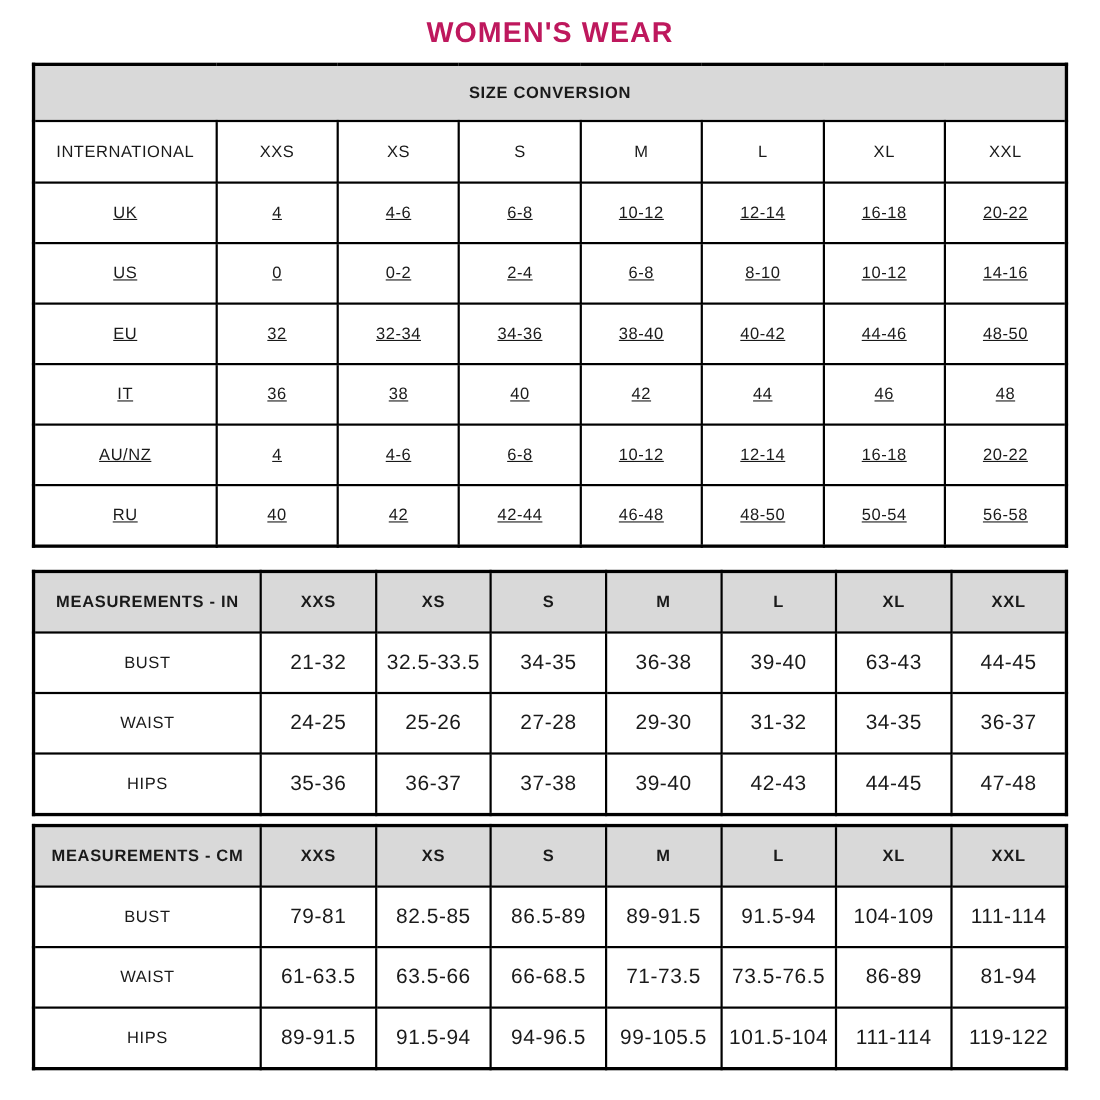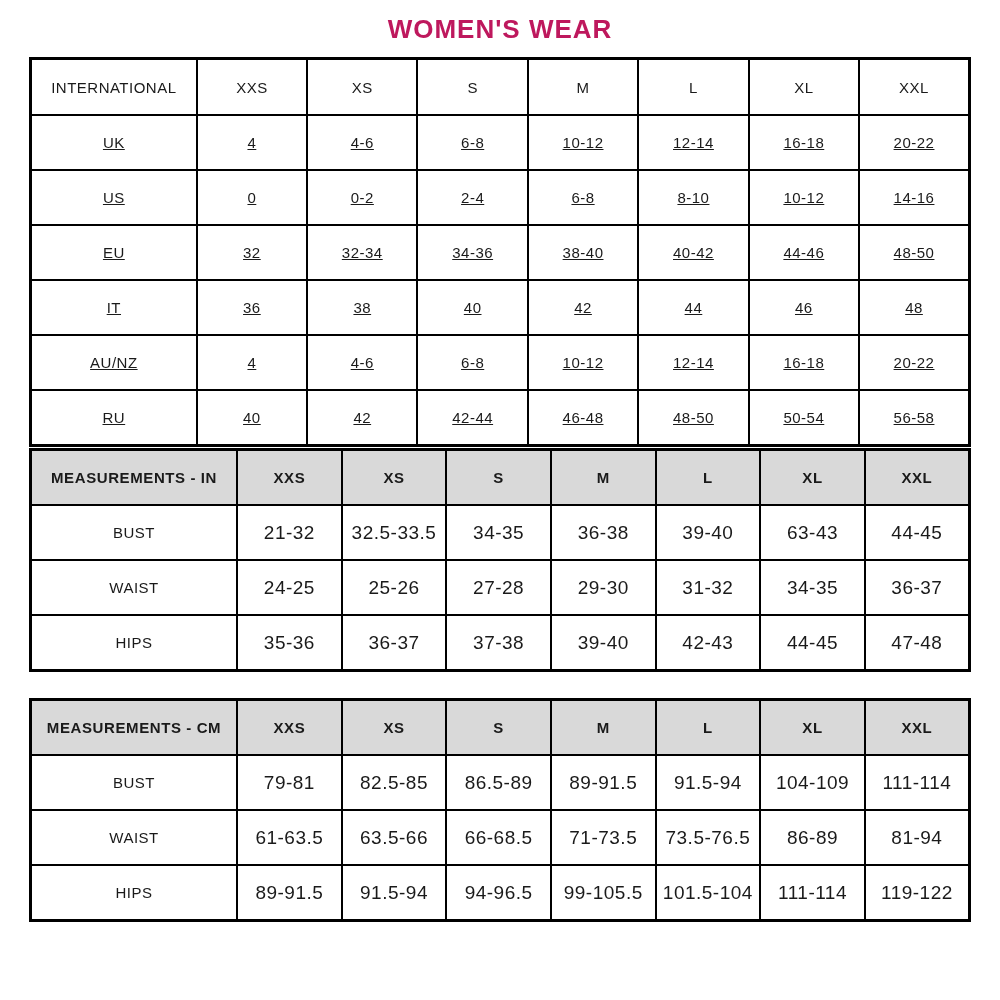--- a/index.html
+++ b/index.html
@@ -45,21 +45,21 @@
   .tbl-size .banner-row td {
     height: 49px;
     background: #d9d9d9;
     font-weight: 700;
     font-size: 15px;
     letter-spacing: 0.6px;
   }
   .tbl-size .cols-row td { height: 54px; }
   .tbl-size .data-row td { height: 53px; text-decoration: underline; }
   
-  .tbl-meas { margin-top: 1px; }
+  .tbl-meas { margin-top: 20px; }
   .tbl-meas .head-row td {
     height: 53px;
     background: #d9d9d9;
     font-weight: 700;
     font-size: 15px;
     letter-spacing: 0.6px;
   }
   .tbl-meas .data-row td { height: 53px; font-size: 19px; }
   .tbl-meas .data-row td.row-label { font-size: 15px; border-radius: 21px; }
   .tbl-size col.c-label { width: 17.7%; }
@@ -79,20 +79,23 @@
       <col class="c-label">
       <col class="c-size">
         <col class="c-size">
         <col class="c-size">
         <col class="c-size">
       <col class="c-size">
         <col class="c-size">
         <col class="c-size">
     </colgroup>
     <tbody>
+      <tr class="banner-row">
+        <td colspan="8">SIZE CONVERSION</td>
+      </tr>
       <tr class="cols-row">
         <td class="row-label">INTERNATIONAL</td>
       <td>XXS</td>
           <td>XS</td>
           <td>S</td>
           <td>M</td>
           <td>L</td>
           <td>XL</td>
           <td>XXL</td>
         </tr>
@@ -207,21 +210,21 @@
           <td>36-37</td>
           <td>37-38</td>
           <td>39-40</td>
           <td>42-43</td>
           <td>44-45</td>
           <td>47-48</td>
         </tr>
     </tbody>
   </table>
 
-  <table class="tbl-meas" style="margin-top:26px;">
+  <table class="tbl-meas" style="margin-top:7px;">
     <colgroup>
       <col class="c-label">
       <col class="c-size">
         <col class="c-size">
         <col class="c-size">
         <col class="c-size">
       <col class="c-size">
         <col class="c-size">
         <col class="c-size">
     </colgroup>

